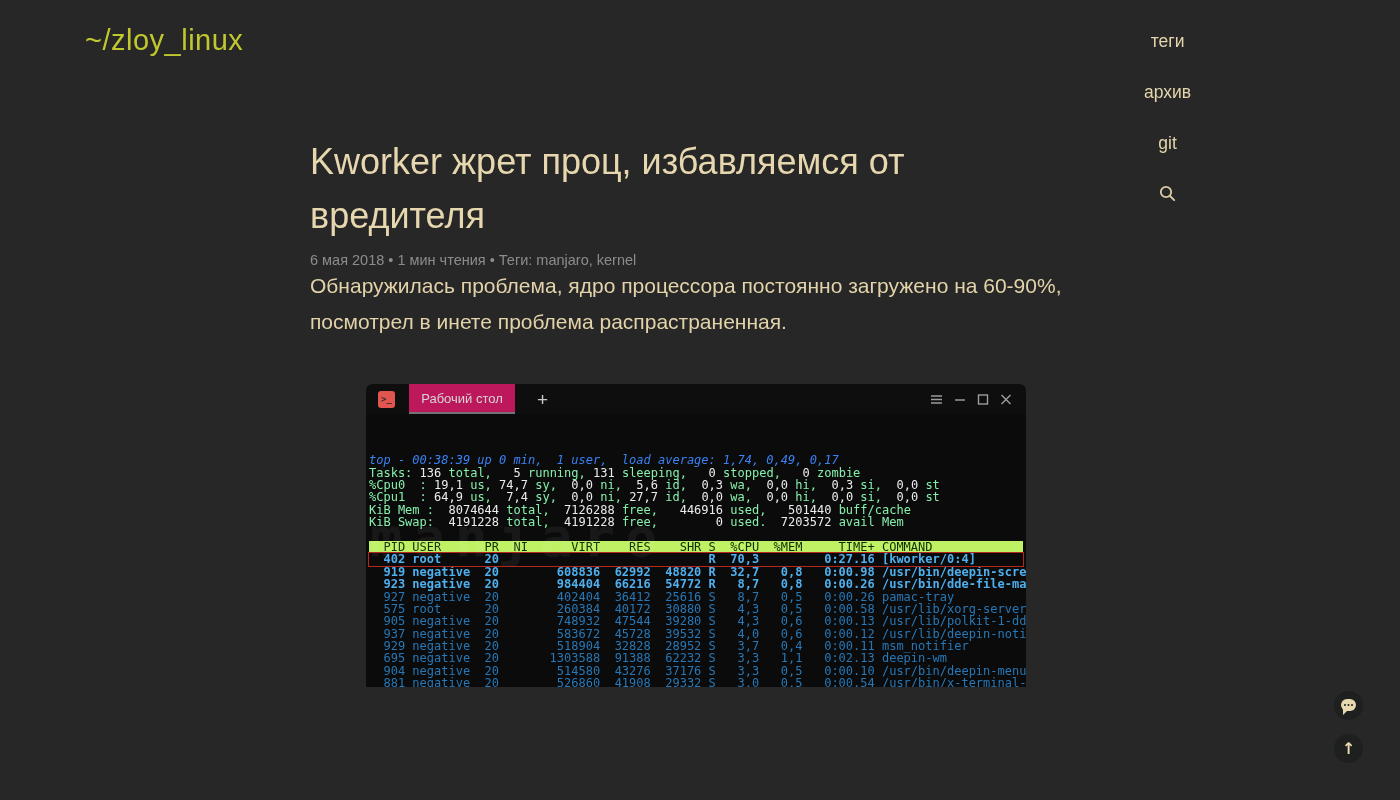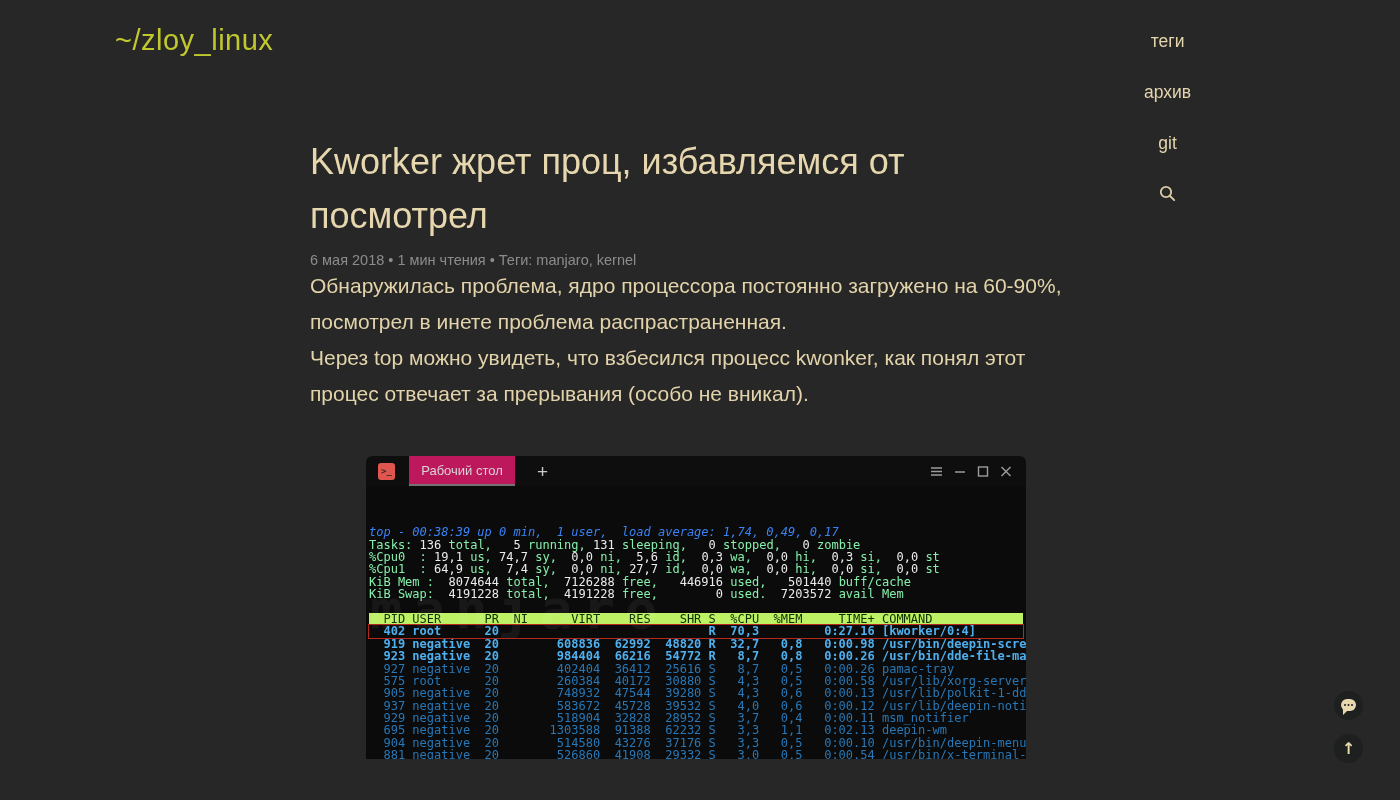--- a/index.html
+++ b/index.html
@@ -1,20 +1,20 @@
 <!DOCTYPE html>
 <html><head>
 <meta charset="utf-8">
 <style>
   html,body{margin:0;padding:0;background:#272727;}
   body{width:1400px;height:800px;overflow:hidden;font-family:"Liberation Sans",sans-serif;position:relative;}
   a{text-decoration:none;color:inherit;cursor:pointer;}
 
   
-  .site-header{display:flex;justify-content:space-between;align-items:center;height:80px;padding:0 206px 0 115px;}
+  .site-header{display:flex;justify-content:space-between;align-items:center;height:80px;padding:0 206px 0 85px;}
   .logo{font-size:29px;color:#c1c82e;letter-spacing:.5px;}
   .nav{display:flex;align-items:center;gap:30px;font-size:17.5px;color:#e4d5ac;flex-direction:column;}
   .search-btn{display:flex;align-items:center;}
   .search-btn svg{display:block;}
 
   
   .content{width:772px;margin-left:310px;}
   .post-title{margin:55px 0 0;font-weight:300;font-size:36px;line-height:54px;color:#e7d7ae;}
   .post-meta{margin-top:9px;font-size:14.5px;color:#8c8c8c;}
   .post-meta a{color:#8c8c8c;}
@@ -73,26 +73,25 @@
         <svg width="19" height="19" viewBox="0 0 19 19">
           <circle cx="8" cy="8" r="5.2" fill="none" stroke="#dccfa6" stroke-width="1.8"></circle>
           <line x1="12" y1="12" x2="16.2" y2="16.2" stroke="#dccfa6" stroke-width="1.8" stroke-linecap="round"></line>
         </svg>
       </span>
     </a>
   </nav>
 </header>
 
 <main class="content">
-  <h1 class="post-title">Kworker жрет проц, избавляемся от посмотрел</h1>
+  <h1 class="post-title">Kworker жрет проц, избавляемся от вредителя</h1>
   <div class="post-meta">
     <span id="meta-line">6 мая 2018 • 1 мин чтения • Теги: <a>manjaro</a>, <a>kernel</a></span>
   </div>
   <p class="p1">Обнаружилась проблема, ядро процессора постоянно загружено на 60-90%, посмотрел в инете проблема распрастраненная.</p>
-  <p class="p2">Через top можно увидеть, что взбесился процесс kwonker, как понял этот процес отвечает за прерывания (особо не вникал).</p>
 
   <figure class="term" style="margin-block:44px 0;margin-inline:auto;">
     <div class="term-titlebar">
       <div class="term-appicon">&gt;_</div>
       <div class="term-tab">Рабочий стол</div>
       <div class="term-newtab">+</div>
       <div class="term-controls">
         <span>
           <svg width="13" height="11" viewBox="0 0 13 11">
               <g stroke="#9c9c9c" stroke-width="1.4">

